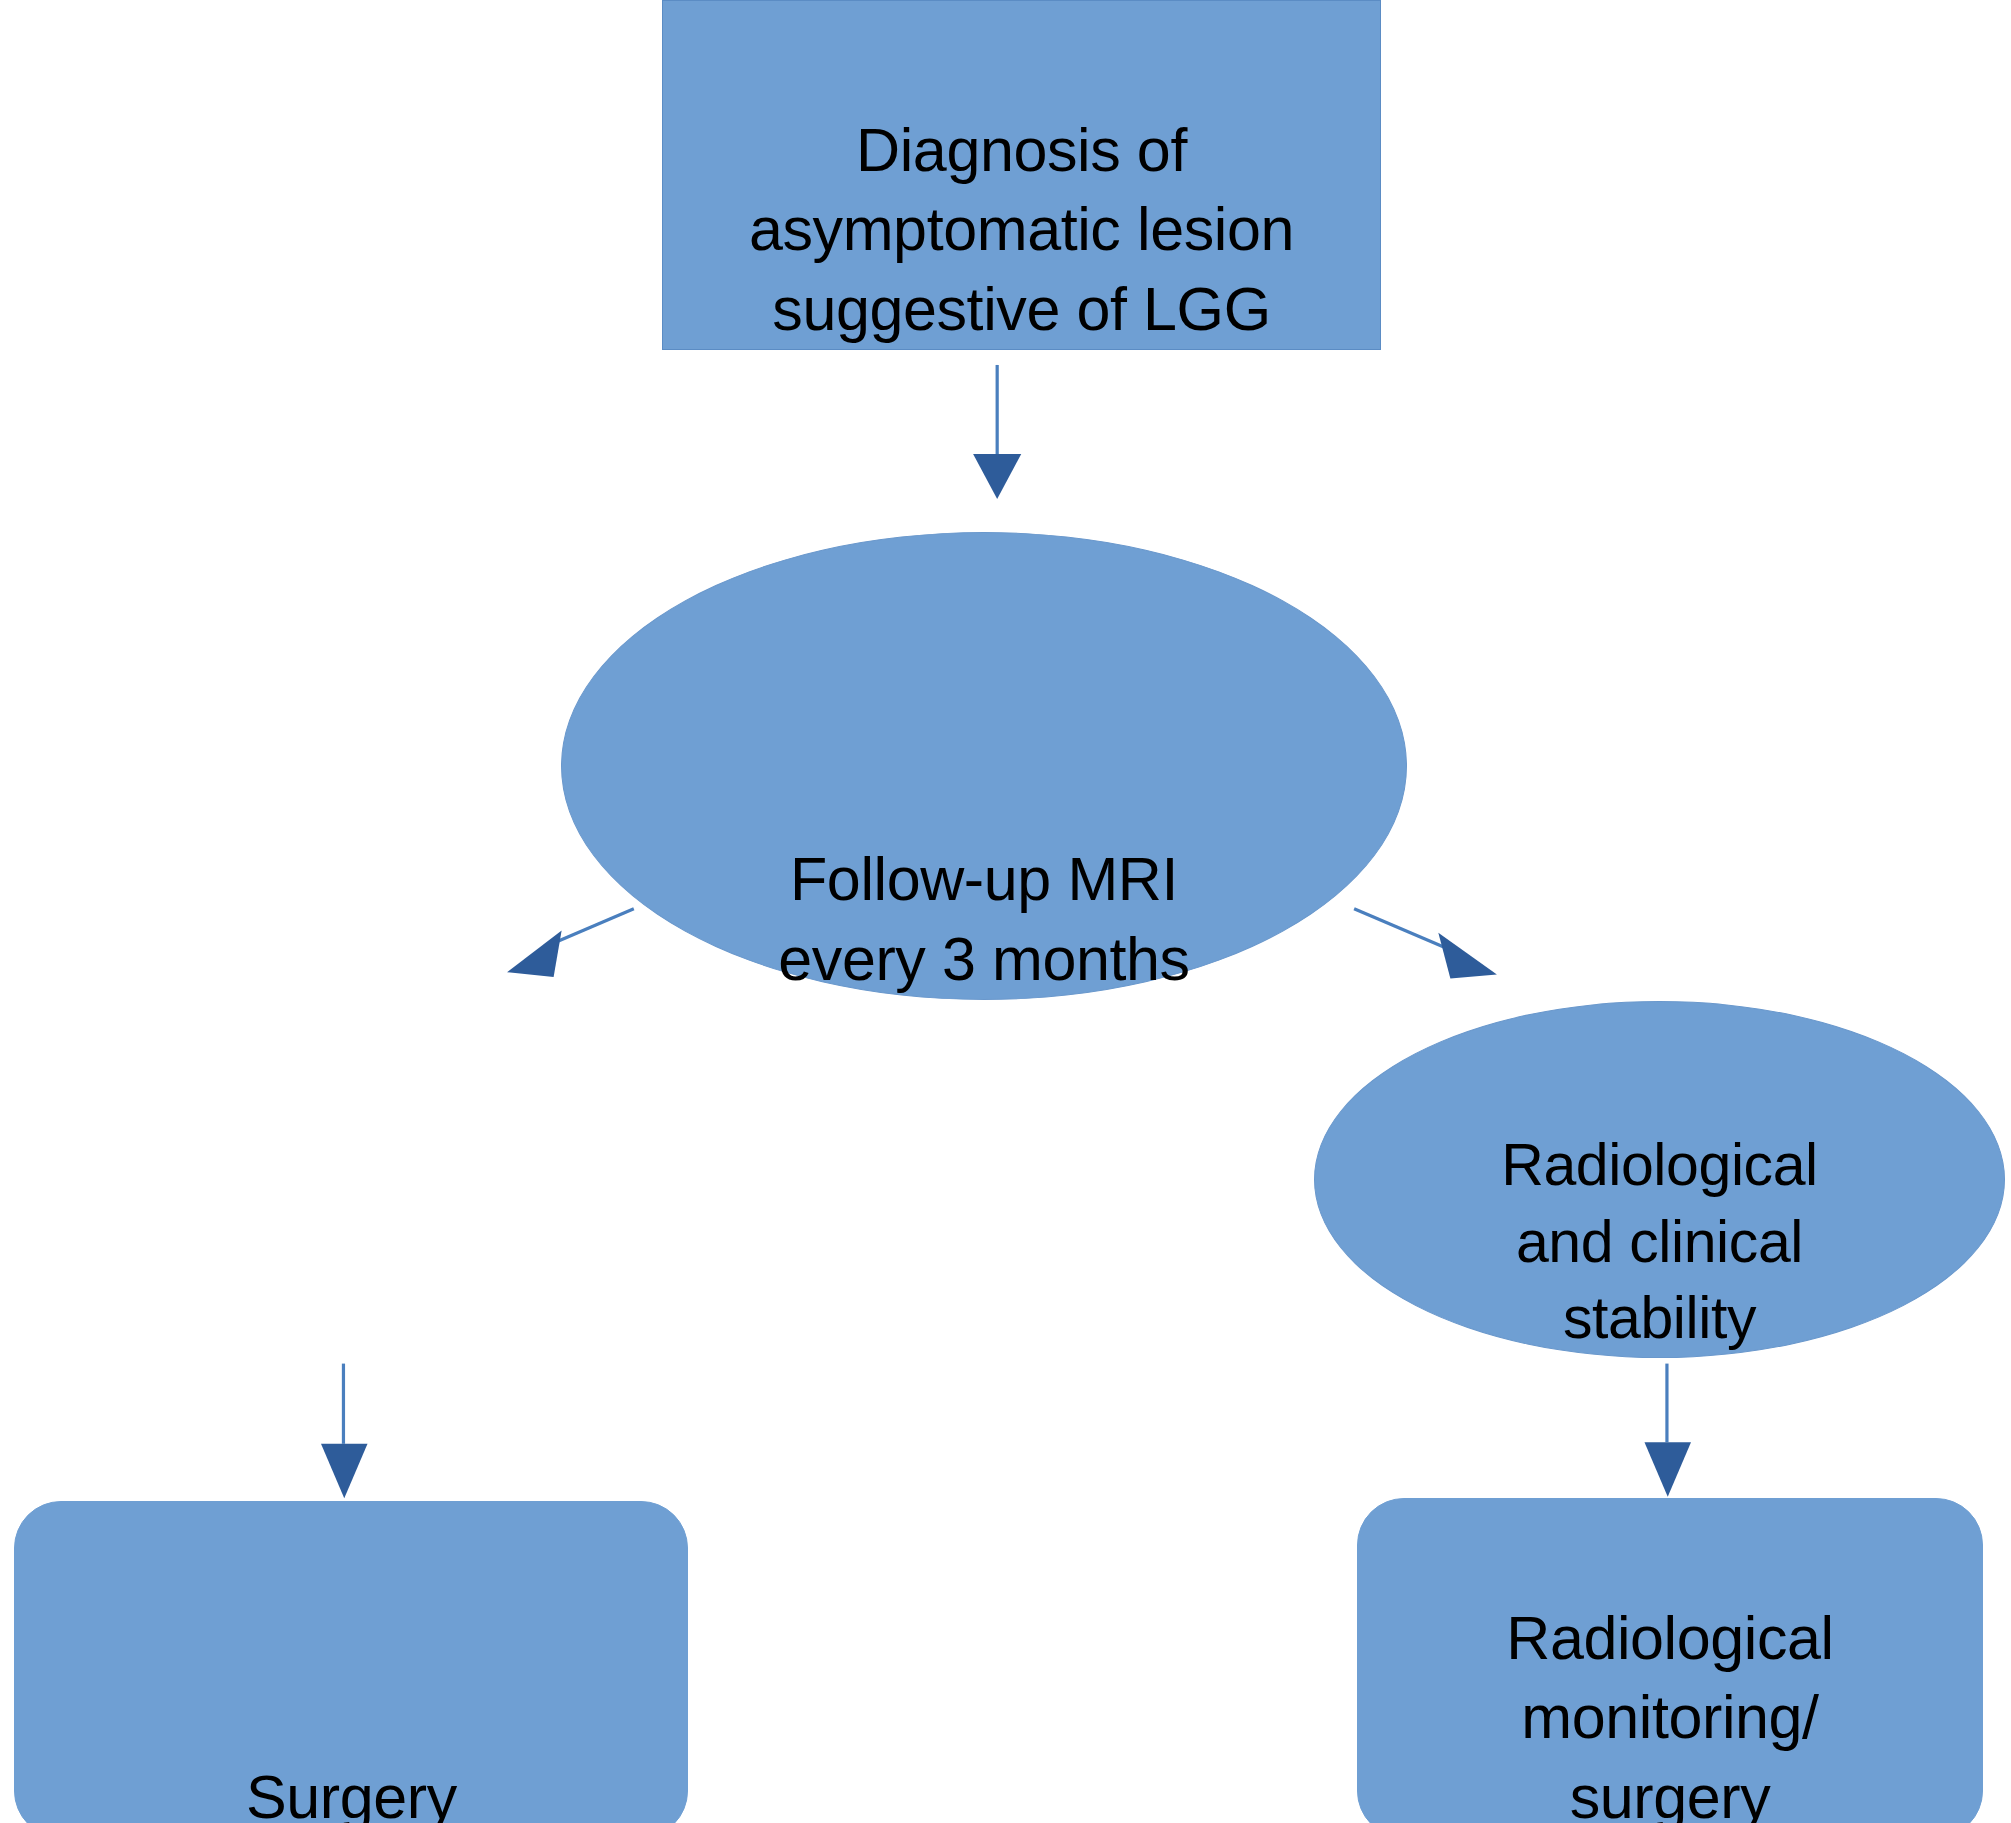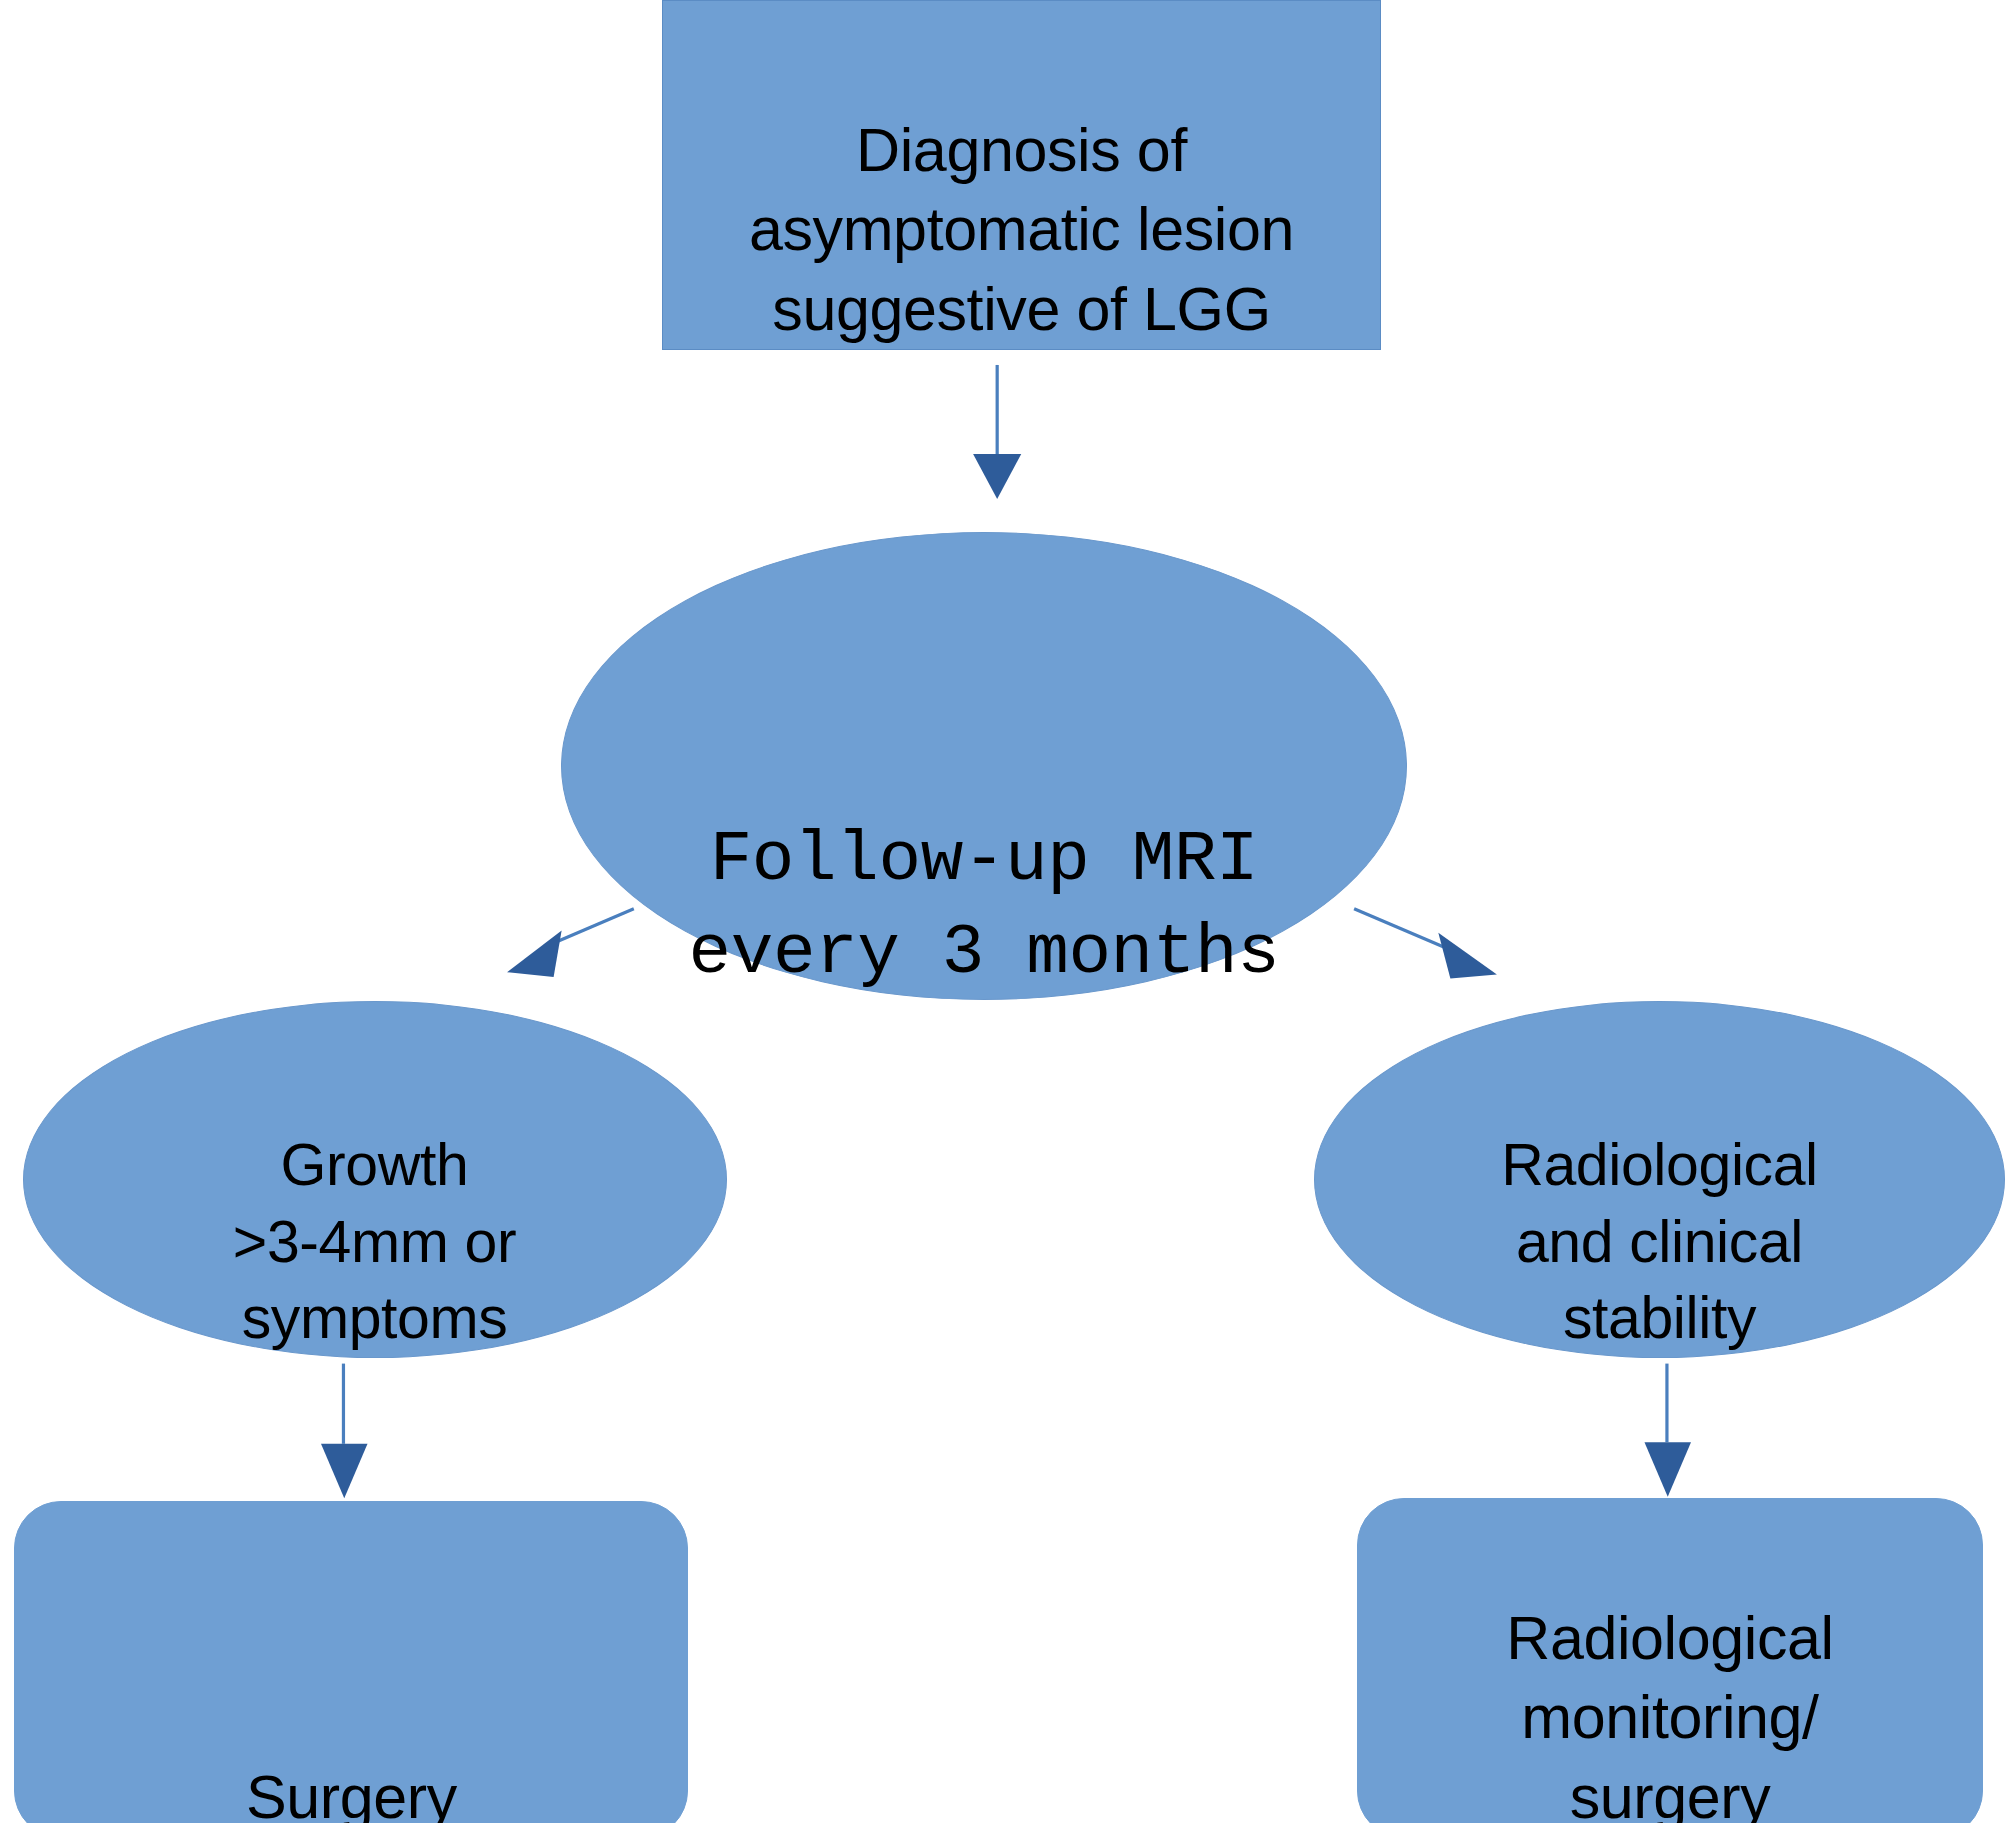--- a/index.html
+++ b/index.html
@@ -49,21 +49,21 @@
 
   
   #node-diagnosis {
     left: 662px; top: 0px; width: 719px; height: 350px;
   }
   #node-diagnosis .label { font-size: 61px; }
 
   #node-followup {
     left: 561px; top: 532px; width: 846px; height: 468px;
   }
-  #node-followup .label { font-size: 71px; font-family: Liberation Mono, monospace; }
+  #node-followup .label { font-size: 61px; }
 
   #node-growth {
     left: 22.5px; top: 1001px; width: 704px; height: 357px;
   }
   #node-growth .label { font-size: 59px; }
 
   #node-stability {
     left: 1314px; top: 1001px; width: 691px; height: 357px;
   }
   #node-stability .label { font-size: 59px; }
@@ -124,25 +124,20 @@
     <span class="label">Diagnosis of
 asymptomatic lesion
 suggestive of LGG</span>
   </div>
 
   <div id="node-followup" class="node ellipse">
     <span class="label">Follow-up MRI
 every 3 months</span>
   </div>
 
-  <div id="node-growth" class="node ellipse">
-    <span class="label">Growth
-&gt;3-4mm or
-symptoms</span>
-  </div>
 
   <div id="node-stability" class="node ellipse">
     <span class="label">Radiological
 and clinical
 stability</span>
   </div>
 
   <div id="node-surgery" class="node rect-rounded">
     <span class="label">Surgery</span>
   </div>

